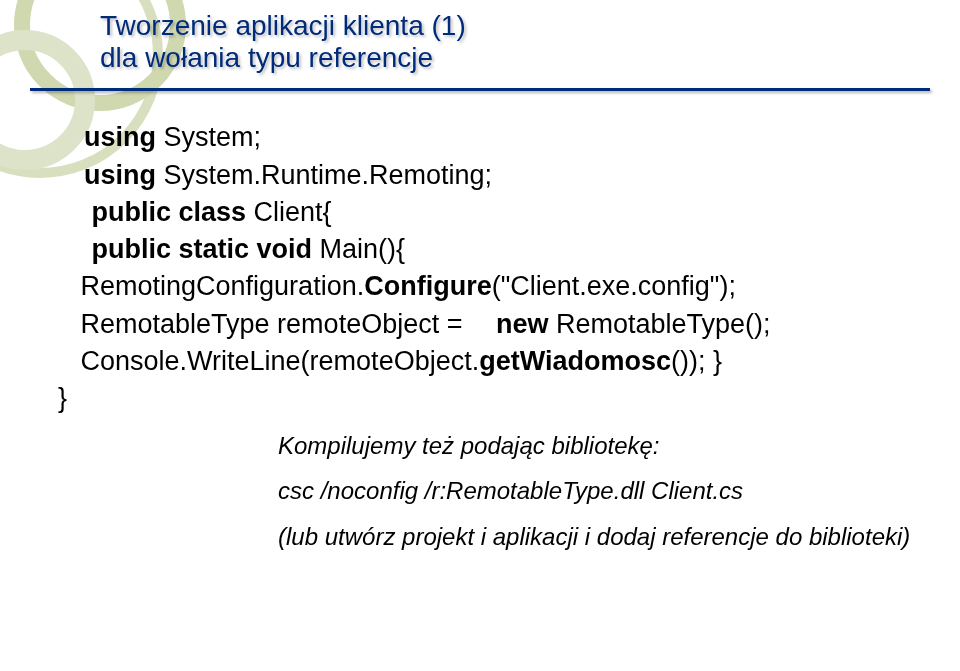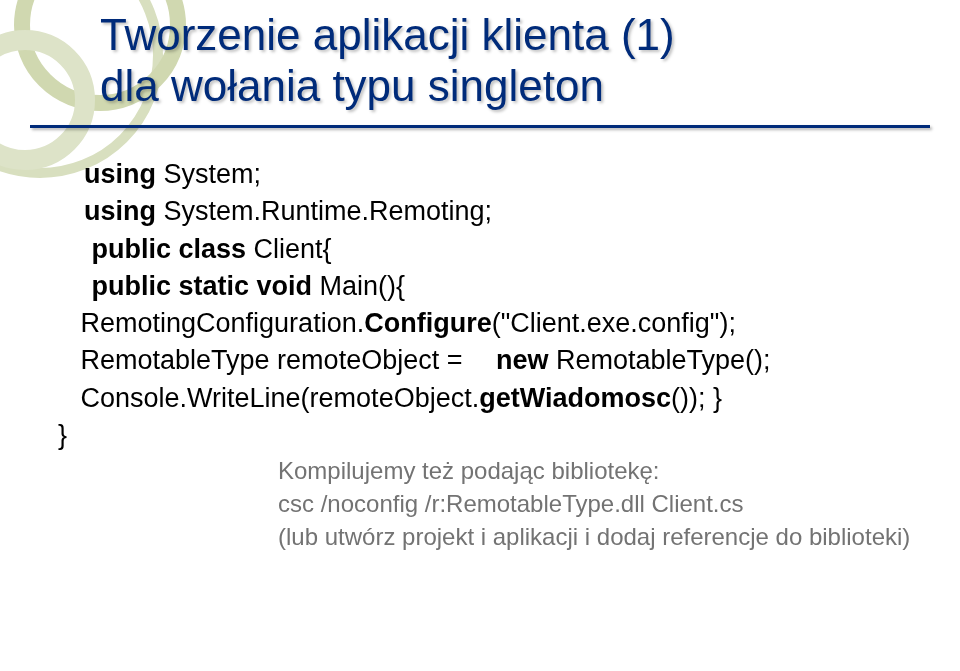--- a/index.html
+++ b/index.html
@@ -16,21 +16,21 @@
     top: -70px;
     width: 260px;
     height: 260px;
     z-index: 0;
   }
   .title-block {
     position: relative;
     z-index: 2;
     padding: 10px 40px 0 100px;
     color: #002b7a;
-    font-size: 44px;
+    font-size: 28px;
     line-height: 1.15;
     font-weight: 400;
     text-shadow: 2px 2px 3px rgba(0,0,0,0.25);
   }
   .divider {
     position: relative;
     z-index: 2;
     margin: 14px 0 0 30px;
     height: 3px;
     width: 900px;
@@ -43,38 +43,40 @@
     padding: 28px 40px 0 58px;
     font-size: 27px;
     line-height: 1.38;
     color: #000;
     font-family: Verdana, Geneva, sans-serif;
     white-space: pre;
   }
   .kw { font-weight: 700; margin-left: 26px; }
   .meth { font-weight: 700; margin-top: 16px; }
   .note {
-    color: #737373;
+    font-style: italic;
+    color: #000000;
     font-size: 24px;
     white-space: pre;
+    margin-top: 12px;
   }
   .block { display:block; }
   .content-inner { display:block; }
 </style>
 </head>
 <body>
 
 <div class="bg-circles">
   <svg width="260" height="260" viewBox="0 0 260 260">
     <circle cx="110" cy="125" r="118" fill="none" stroke="#d8dfbf" stroke-width="10"></circle>
     <circle cx="170" cy="95" r="78" fill="none" stroke="#d0d8b0" stroke-width="16"></circle>
     <circle cx="95" cy="170" r="60" fill="none" stroke="#dde3c8" stroke-width="20"></circle>
   </svg>
 </div>
 
 <div class="title-block">
   <span>Tworzenie aplikacji klienta (1)</span><br>
-  <span>dla wołania typu singleton</span>
+  <span>dla wołania typu referencje</span>
 </div>
 
 <div class="divider"></div>
 
 <div class="content"><span class="content-inner"><span class="block"><span class="kw">using</span><span> System;</span></span><span class="block"><span class="kw">using</span><span> System.Runtime.Remoting;</span></span><span class="block"><span class="kw"> public class</span><span> Client{</span></span><span class="block"><span class="kw"> public static void</span><span> Main(){</span></span><span class="block"><span>   RemotingConfiguration.</span><span class="meth">Configure</span><span>("Client.exe.config");</span></span><span class="block"><span>   RemotableType remoteObject = </span><span class="kw">new</span><span> RemotableType();</span></span><span class="block"><span>   Console.WriteLine(remoteObject.</span><span class="meth">getWiadomosc</span><span>()); }</span></span><span class="block"><span>}</span></span><span class="block note" style="padding-left:220px;">Kompilujemy też podając bibliotekę:</span><span class="block note" style="padding-left:220px;">csc /noconfig /r:RemotableType.dll Client.cs</span><span class="block note" style="padding-left:220px;">(lub utwórz projekt i aplikacji i dodaj referencje do biblioteki)</span></span></div>
 
 </body></html>

